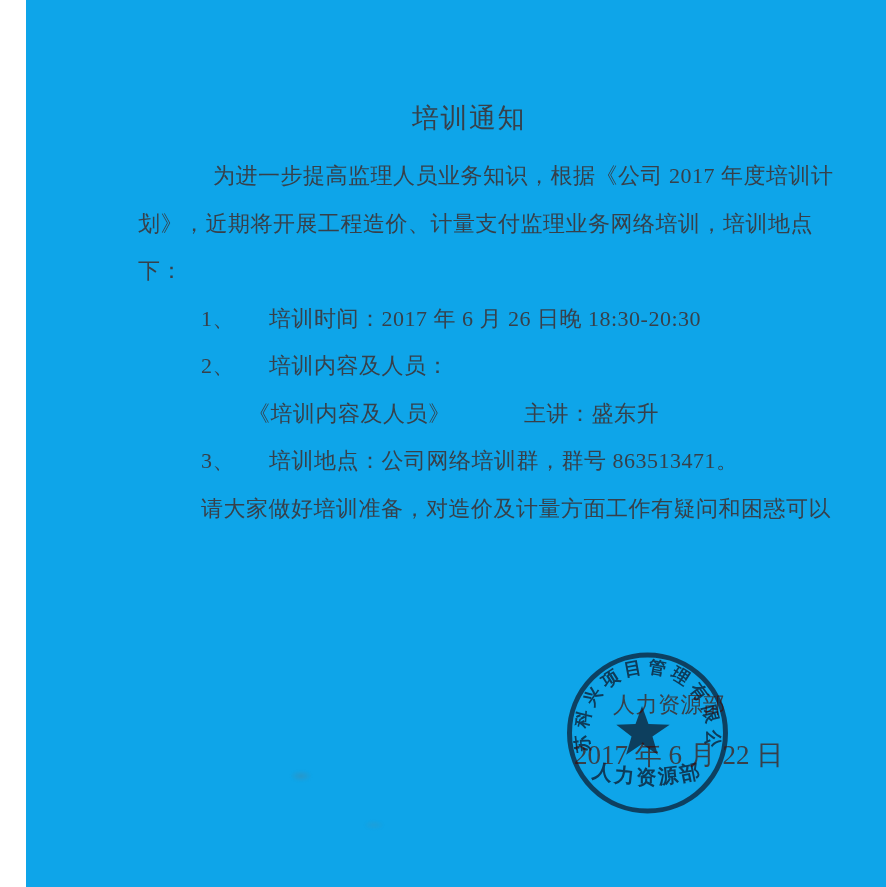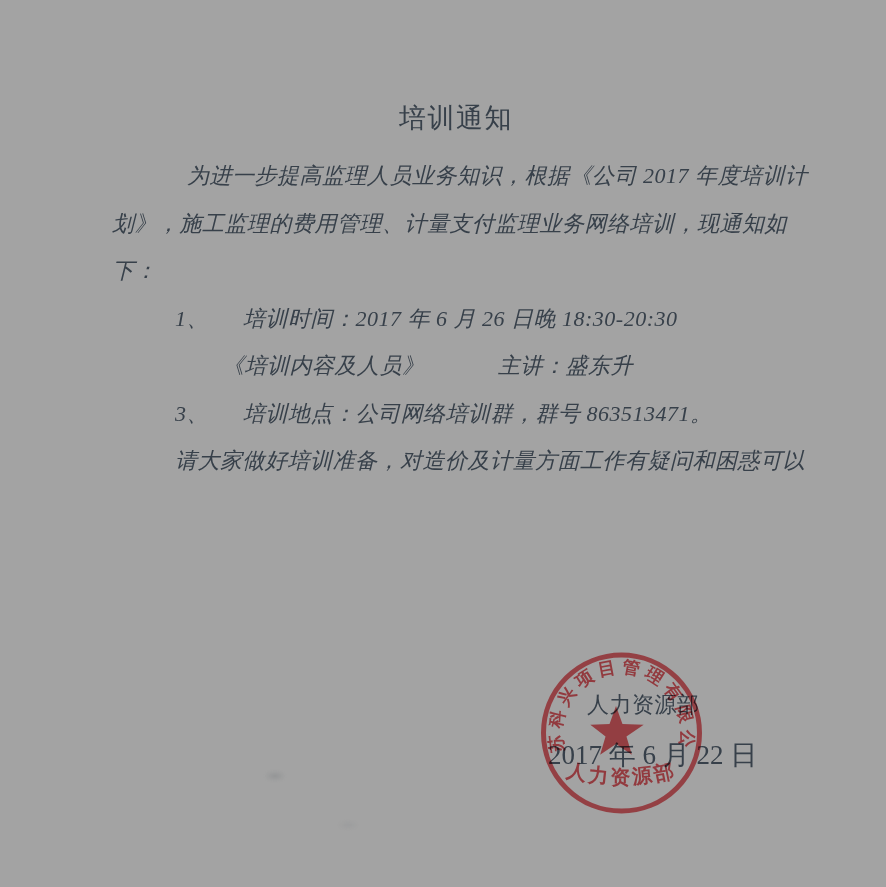--- a/index.html
+++ b/index.html
@@ -6,21 +6,22 @@
   html, body { width: 886px; height: 887px; background: #ffffff; }
   body {
     font-family: "Liberation Serif", "DejaVu Serif", serif;
     color: #37404a;
     position: relative;
     overflow: hidden;
   }
   .page {
     position: absolute;
     inset: 0;
-    background: #a3a3a3;
+    background: #0ea5e9;
+    margin-left: 26px;
   }
   .doc-title {
     position: absolute;
     top: 97px;
     left: 0;
     width: 100%;
     height: 42px;
     line-height: 42px;
     text-align: center;
     padding-left: 26px;
@@ -28,21 +29,20 @@
     letter-spacing: 1.5px;
     white-space: nowrap;
   }
   .body-text {
     position: absolute;
     top: 152px;
     left: 110px;
     width: 714px;
     font-size: 22px;
     letter-spacing: 0.5px;
-    font-style: italic;
   }
   .line {
     height: 47.5px;
     line-height: 47.5px;
     white-space: nowrap;
   }
   .indent-first { padding-left: 77px; }
   .indent-small { padding-left: 2px; }
   .item { padding-left: 65px; }
   .item .num { display: inline-block; width: 68px; }
@@ -93,25 +93,28 @@
 </style>
 </head>
 <body>
 
 <div class="page">
 
   <div class="doc-title">培训通知</div>
 
   <div class="body-text">
     <div class="line indent-first">为进一步提高监理人员业务知识，根据《公司 2017 年度培训计</div>
-    <div class="line indent-small">划》，施工监理的费用管理、计量支付监理业务网络培训，现通知如</div>
+    <div class="line indent-small">划》，近期将开展工程造价、计量支付监理业务网络培训，培训地点</div>
     <div class="line indent-small">下：</div>
 
     <div class="line item">
       <span class="num">1、</span><span>培训时间：2017 年 6 月 26 日晚 18:30-20:30</span>
+    </div>
+    <div class="line item">
+      <span class="num">2、</span><span>培训内容及人员：</span>
     </div>
 
     <div class="line course">
       <span class="book">《培训内容及人员》</span><span>主讲：盛东升</span>
     </div>
 
     <div class="line item">
       <span class="num">3、</span><span>培训地点：公司网络培训群，群号 863513471。</span>
     </div>
 

